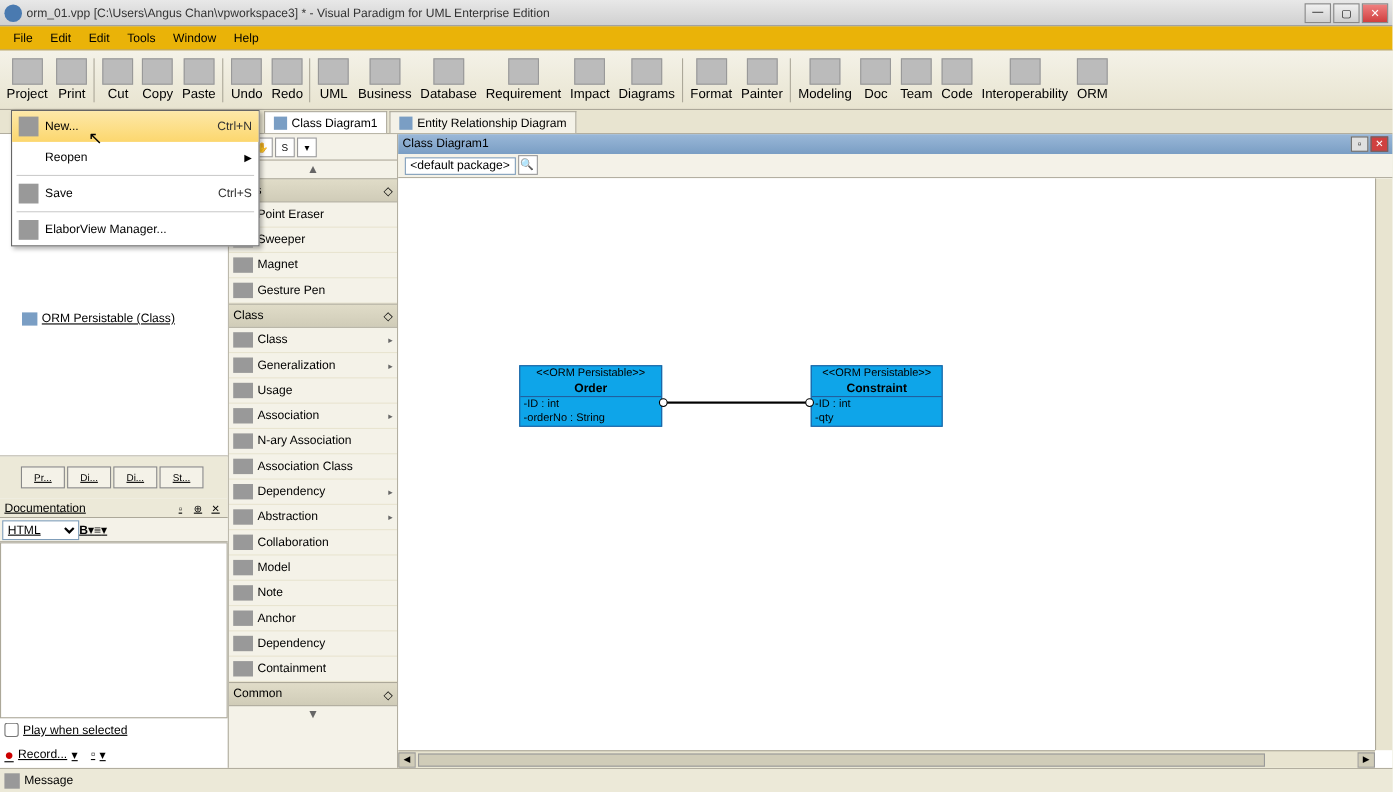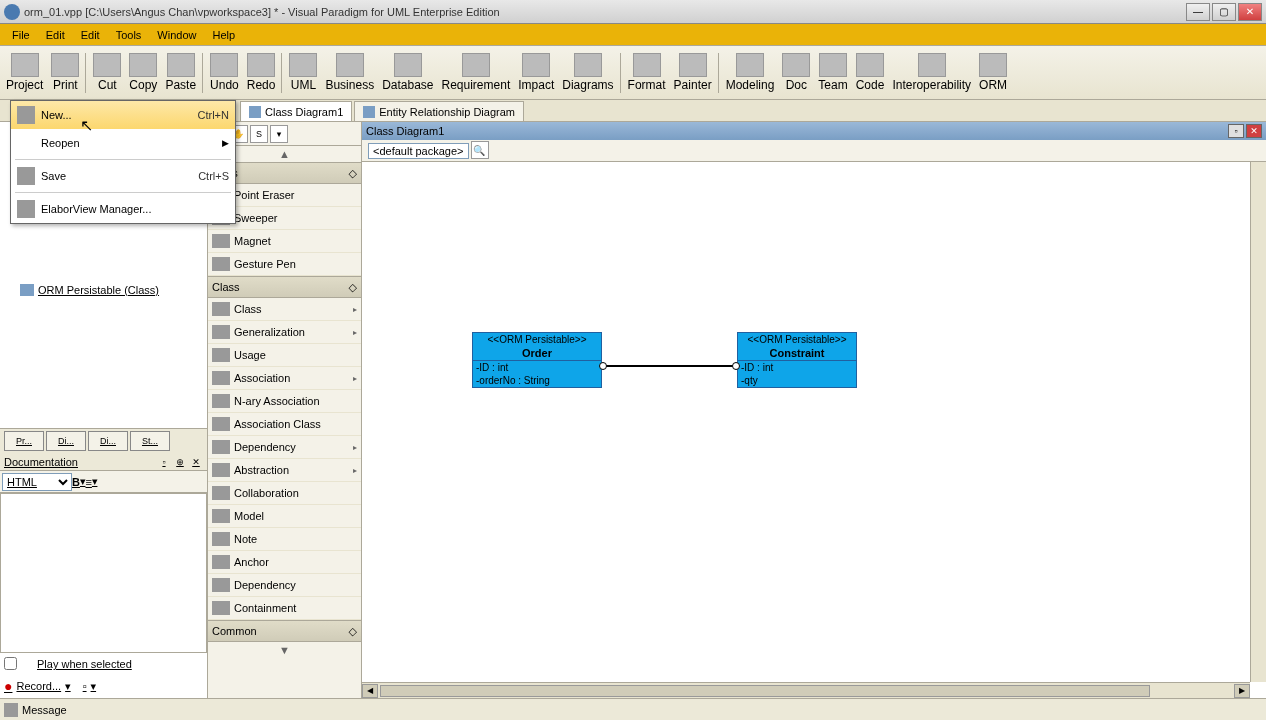--- a/index.html
+++ b/index.html
@@ -41,29 +41,29 @@
 .dropdown .dd-item { height: 28px; display: flex; align-items: center; padding: 0 6px; cursor: pointer; }
 .dropdown .dd-item.hover { background: linear-gradient(#fde8a8,#fcd76e); }
 .dropdown .dd-icon { width: 18px; height: 18px; margin-right: 6px; background: #999; }
 .dropdown .dd-label { flex: 1; }
 .dropdown .dd-shortcut { color: #333; padding-left: 24px; }
 .dropdown .dd-arrow { font-size: 9px; }
 .dropdown .dd-sep { height: 1px; background: #ccc; margin: 2px 4px; }
 
 
 .left-bottom { border-top: 1px solid #aca899; }
-.nav-tabs { height: 24px; display: flex; align-items: center; gap: 2px; padding: 4px; background: #ece9d8; }
+.nav-tabs { height: 24px; display: flex; align-items: center; gap: 2px; padding: 19px; background: #ece9d8; }
 .nav-tab { width: 40px; height: 20px; border: 1px solid #888; background: #f4f2e8; display: flex; align-items: center; justify-content: center; font-size: 9px; cursor: pointer; }
 .doc-header { height: 18px; background: #ece9d8; display: flex; align-items: center; padding: 0 4px; border-bottom: 1px solid #aca899; }
 .doc-header .doc-title { flex: 1; }
 .doc-header .doc-btn { width: 14px; height: 14px; margin-left: 2px; cursor: pointer; display: flex; align-items: center; justify-content: center; font-size: 9px; }
 .doc-toolbar { height: 22px; display: flex; align-items: center; gap: 0; padding: 2px; background: #f4f2e8; border-bottom: 1px solid #aca899; }
 .doc-select { height: 18px; border: 1px solid #7f9db9; background: #fff; font-size: 11px; width: 70px; }
 .doc-area { height: 160px; background: #fff; border: 1px solid #aca899; }
-.play-row { padding: 4px; display: flex; align-items: flex-end; gap: 20px; }
+.play-row { padding: 4px; display: flex; align-items: flex-end; gap: 4px; }
 .rec-row { padding: 4px; display: flex; align-items: center; gap: 4px; }
 
 
 .palette { width: 154px; background: #f4f2e8; border-right: 1px solid #aca899; overflow-y: auto; }
 .pal-mini-toolbar { height: 24px; display: flex; align-items: center; gap: 2px; padding: 2px; border-bottom: 1px solid #aca899; }
 .pal-mini-toolbar .mini-btn { width: 18px; height: 18px; border: 1px solid #999; background: #fff; cursor: pointer; display:flex;align-items:center;justify-content:center;font-size:9px; }
 .pal-section { height: 22px; background: linear-gradient(#e0dcc8,#d0ccb8); border-top: 1px solid #aca899; border-bottom: 1px solid #aca899; display: flex; align-items: center; padding: 0 4px; }
 .pal-section .exp { margin-left: auto; cursor: pointer; }
 .pal-item { height: 23px; display: flex; align-items: center; padding: 0 4px; cursor: pointer; border-bottom: 1px solid #e8e4d0; }
 .pal-item .pi-icon { width: 18px; height: 14px; margin-right: 4px; background: #999; }

